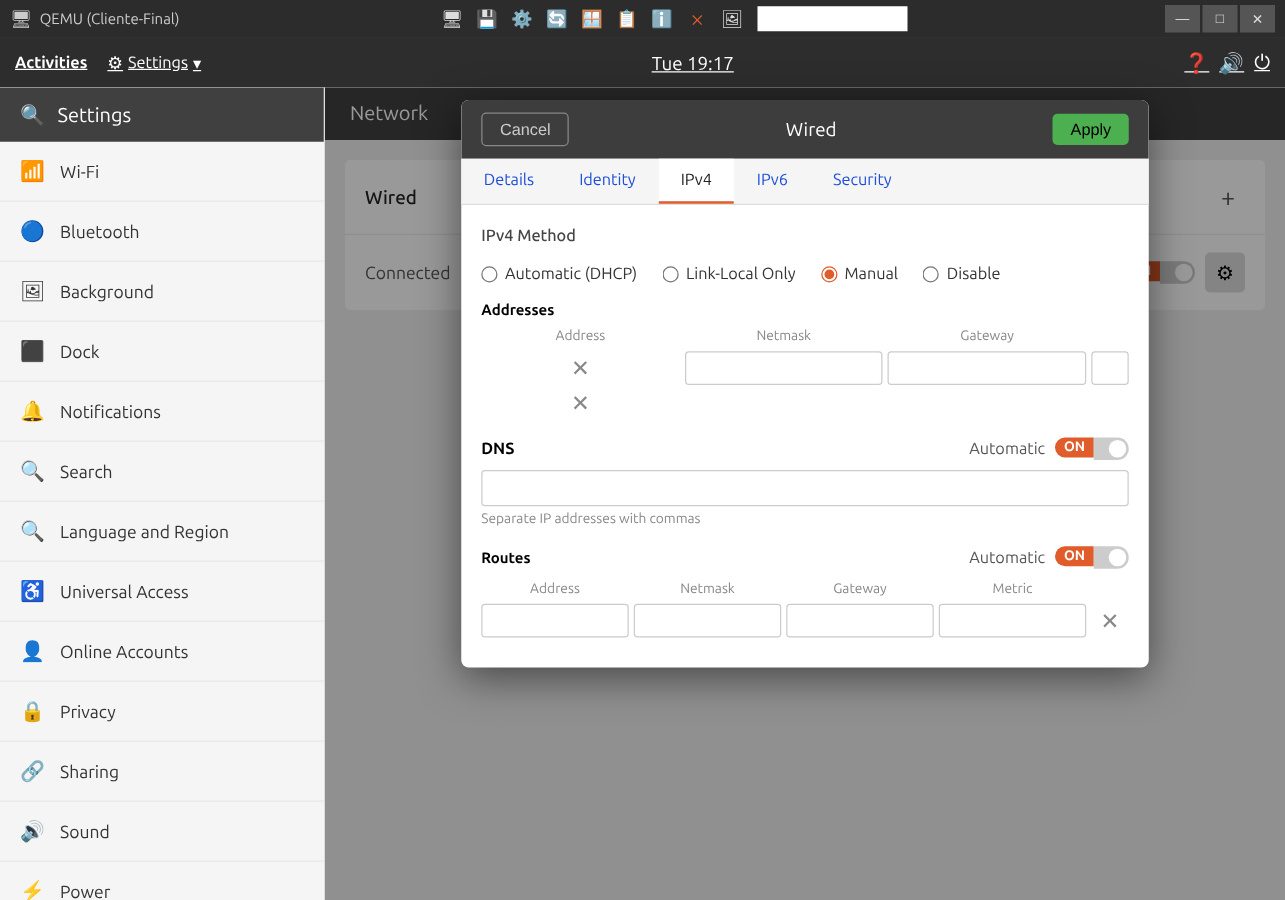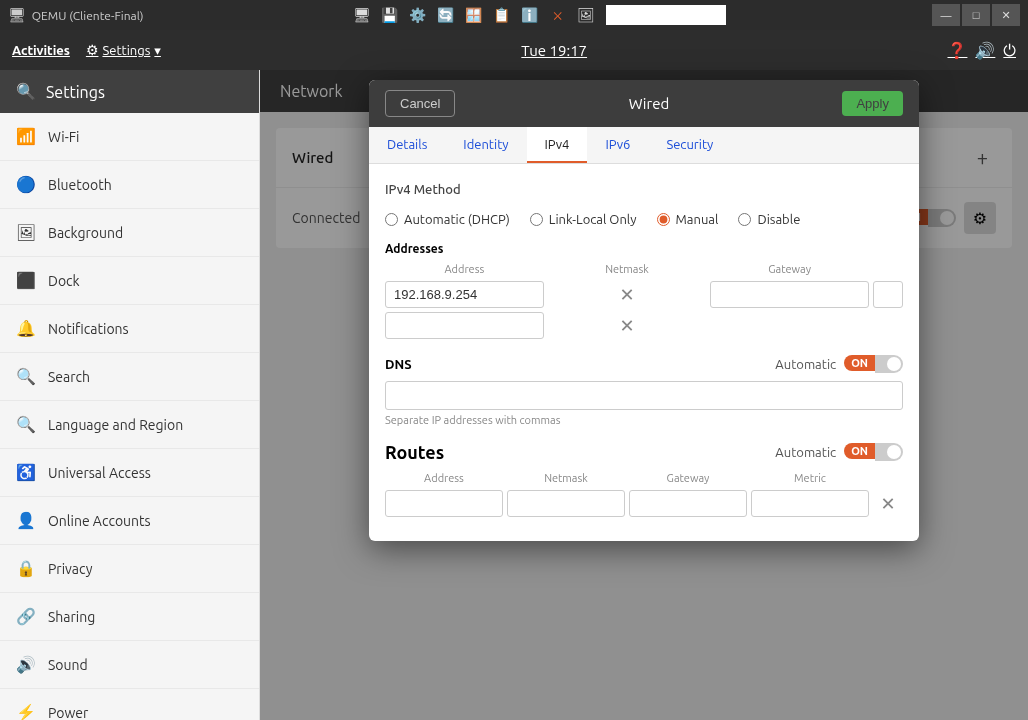--- a/index.html
+++ b/index.html
@@ -177,21 +177,21 @@
       border: 1px solid #888;
       color: #ccc;
       padding: 5px 14px;
       border-radius: 4px;
       cursor: pointer;
       font-size: 13px;
     }
     .dialog-apply-btn {
       background: #4caf50;
       border: none;
-      color: #404040;
+      color: #000000;
       padding: 5px 14px;
       border-radius: 4px;
       cursor: pointer;
       font-size: 13px;
       font-weight: 500;
     }
     .dialog-tabs {
       display: flex;
       background: #f5f5f5;
       border-bottom: 1px solid #ddd;
@@ -470,21 +470,20 @@
           </div>
 
           <div class="addresses-section">
             <div style="font-size:12px;font-weight:600;margin-bottom:6px;">Addresses</div>
             <div class="addresses-grid">
               <div class="col-header">Address</div>
               <div class="col-header">Netmask</div>
               <div class="col-header">Gateway</div>
               <div></div>
 
-              <input class="addr-input" type="text" value="192.168.9.254" style="">
               <button class="remove-btn">✕</button>
 
               <input class="addr-input" type="text" value="" style="">
               <input class="addr-input" type="text" value="" style="">
               <input class="addr-input" type="text" value="" style="">
               <button class="remove-btn">✕</button>
             </div>
           </div>
 
           <div class="dns-section">
@@ -499,21 +498,21 @@
                   </div>
                 </div>
               </div>
             </div>
             <input class="dns-input" type="text" value="" style="">
             <div class="dns-hint">Separate IP addresses with commas</div>
           </div>
 
           <div class="routes-section">
             <div class="routes-header">
-              <span style="font-size:18px;font-weight:600;">Routes</span>
+              <span style="font-size:12px;font-weight:600;">Routes</span>
               <div class="routes-auto">
                 <span>Automatic</span>
                 <div class="toggle-on">
                   <span class="toggle-on-label">ON</span>
                   <div class="toggle-on-track">
                     <div class="toggle-on-knob"></div>
                   </div>
                 </div>
               </div>
             </div>

